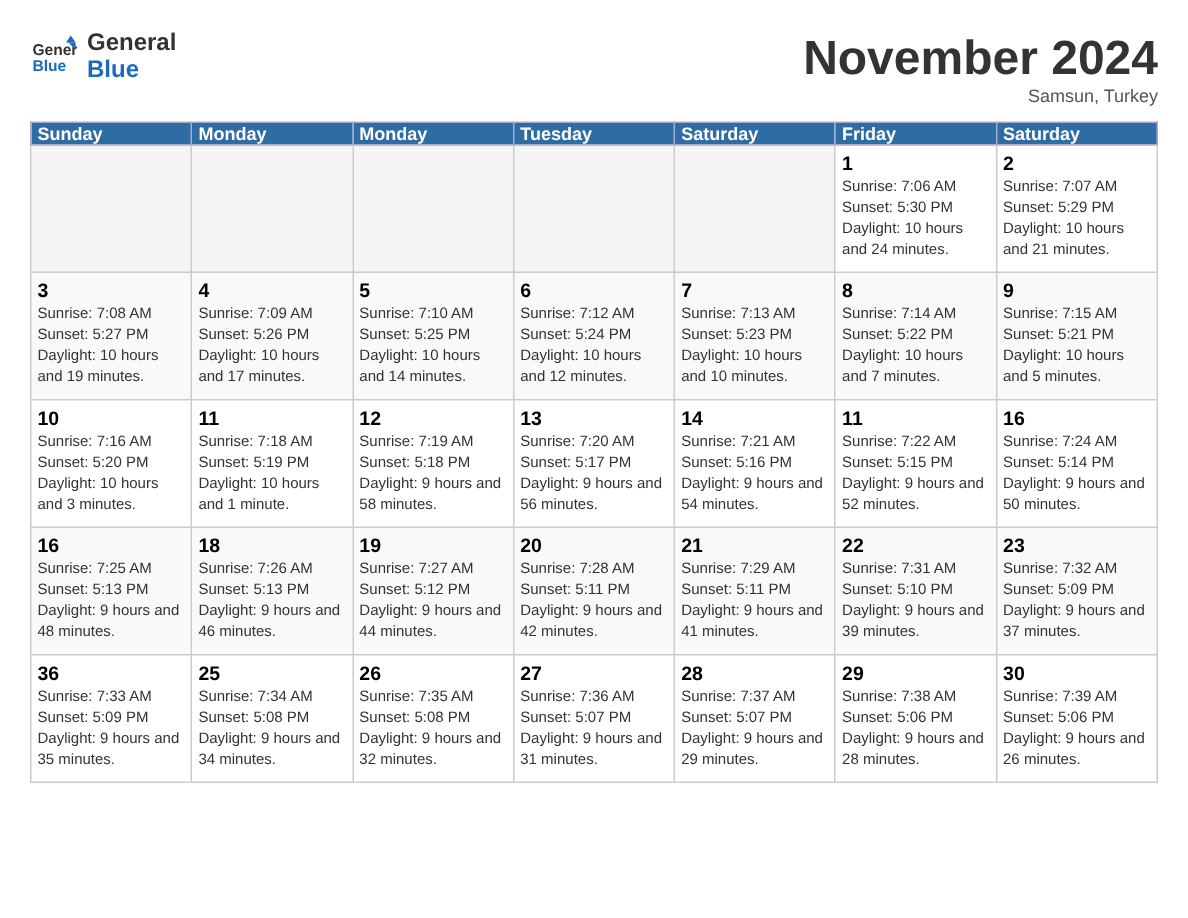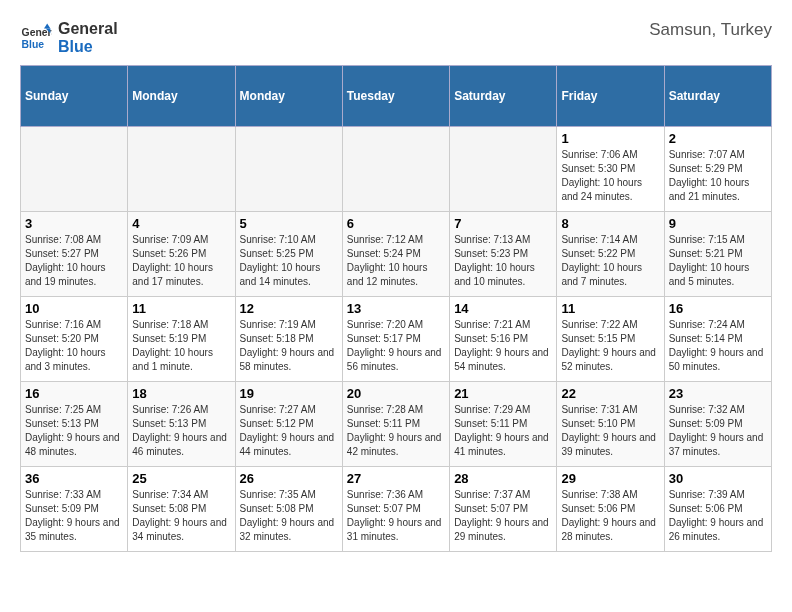--- a/index.html
+++ b/index.html
@@ -27,32 +27,32 @@
     }
     .title-area {
       text-align: right;
     }
     .month-title {
       font-size: 32px;
       font-weight: bold;
       color: #333;
     }
     .location-title {
-      font-size: 17px;
+      font-size: 12px;
       color: #555;
     }
     .calendar-table {
       width: 100%;
       border-collapse: collapse;
       font-size: 11px;
     }
     .calendar-table th {
       background-color: #2e6da4;
       color: #fff;
-      padding: 23px 4px;
+      padding: 0 4px;
       text-align: left;
       font-size: 12px;
       border: 1px solid #aac;
     }
     .calendar-table td {
       border: 1px solid #ccc;
       vertical-align: top;
       padding: 4px;
       width: 107px;
       min-height: 80px;
@@ -87,20 +87,21 @@
       <text x="2" y="32" font-size="13" font-weight="bold" fill="#1a6bbf">Blue</text>
       <polygon points="30,8 38,8 34,2" fill="#1a6bbf"></polygon>
       <polygon points="32,8 38,8 38,14" fill="#1a6bbf"></polygon>
     </svg>
     <div style="display:flex;flex-direction:column;margin-left:2px;">
       <span style="font-size:16px;font-weight:bold;color:#333;line-height:1.1;">General</span>
       <span style="font-size:16px;font-weight:bold;color:#1a6bbf;line-height:1.1;">Blue</span>
     </div>
   </div>
   <div class="title-area">
+    <div class="month-title">November 2024</div>
     <div class="location-title">Samsun, Turkey</div>
   </div>
 </div>
 
 <table class="calendar-table">
   <thead>
     <tr>
     <th>Sunday</th>
         <th>Monday</th>
         <th>Monday</th>

